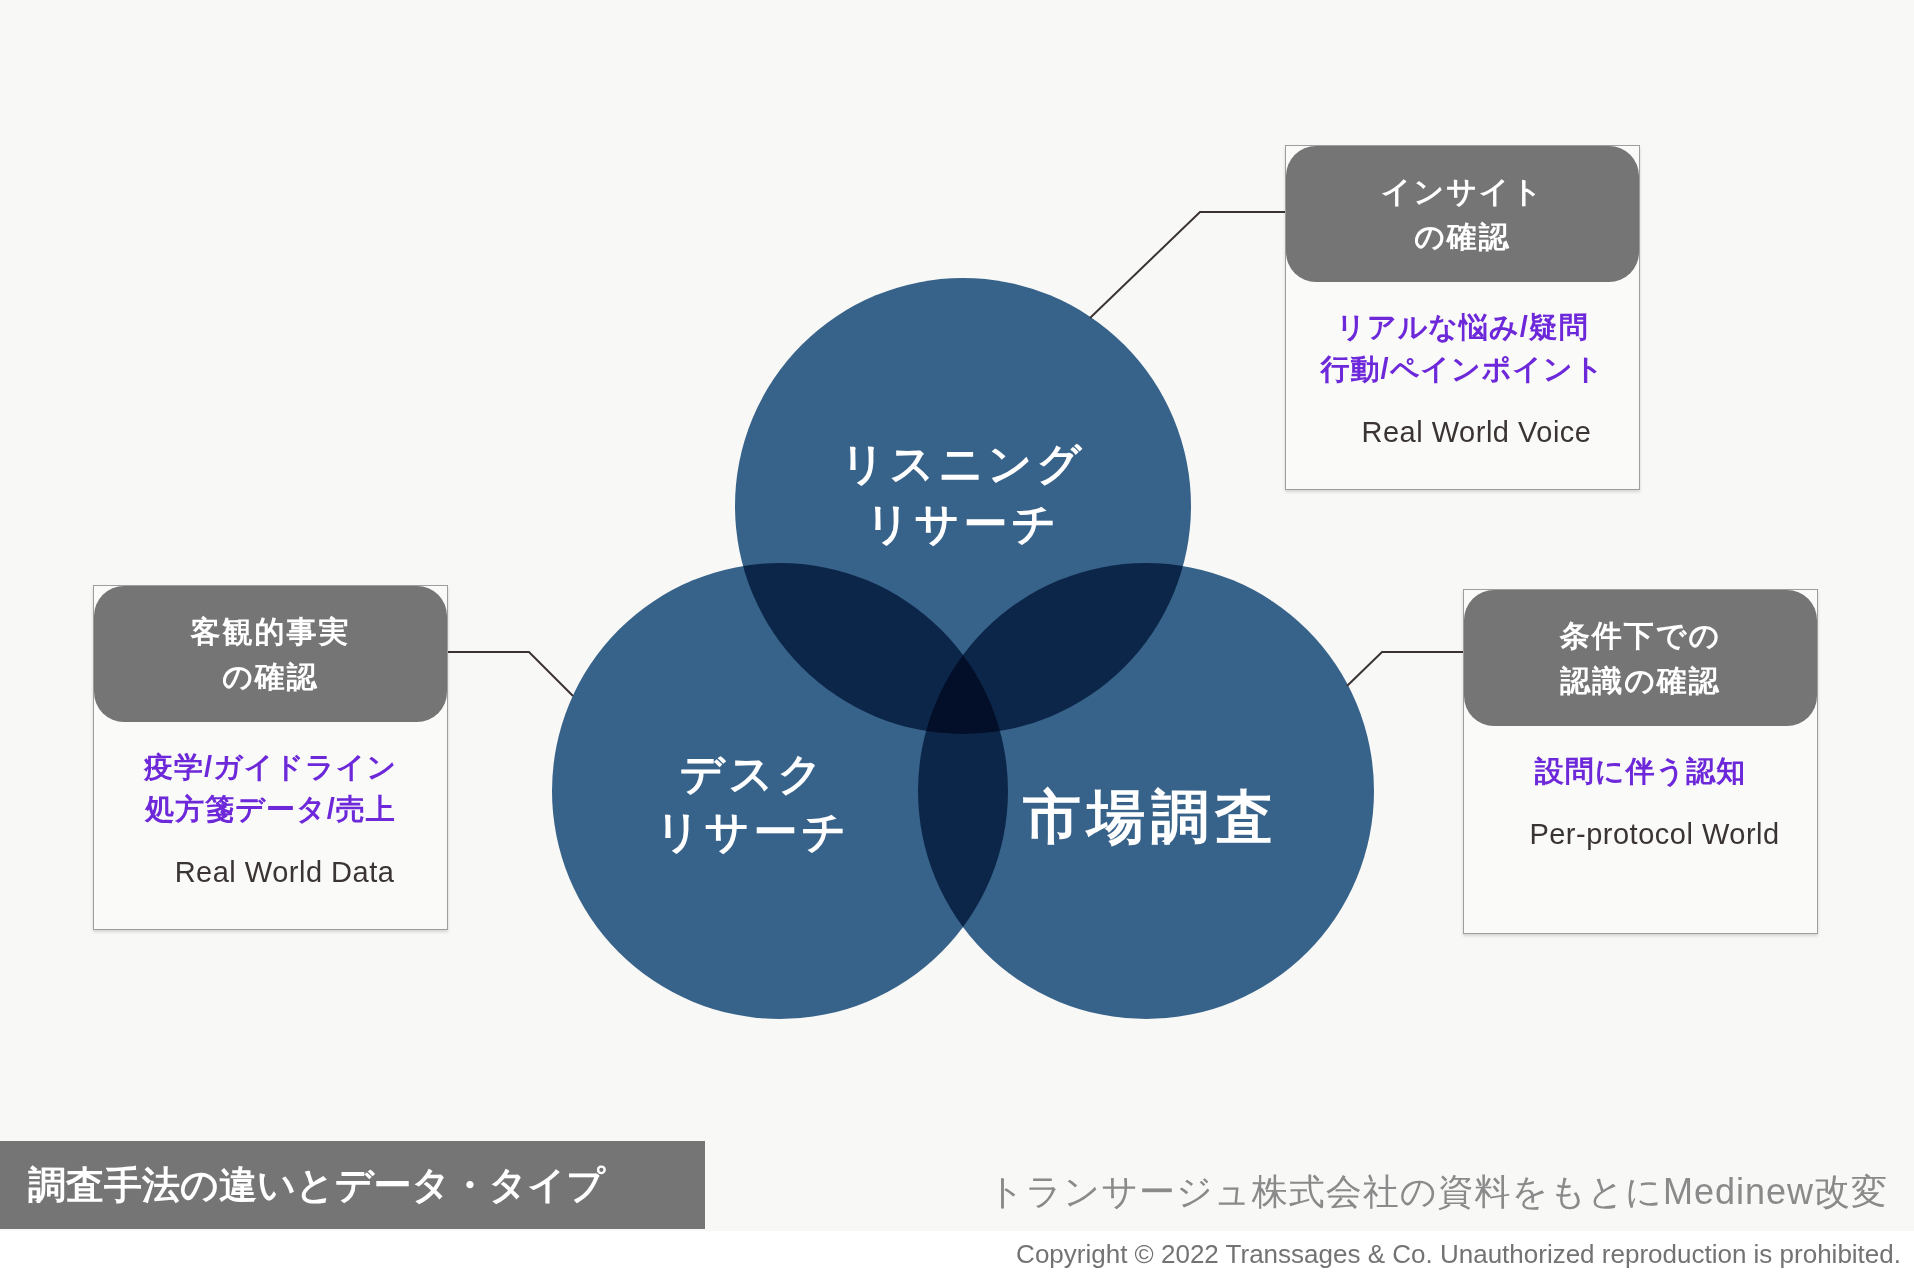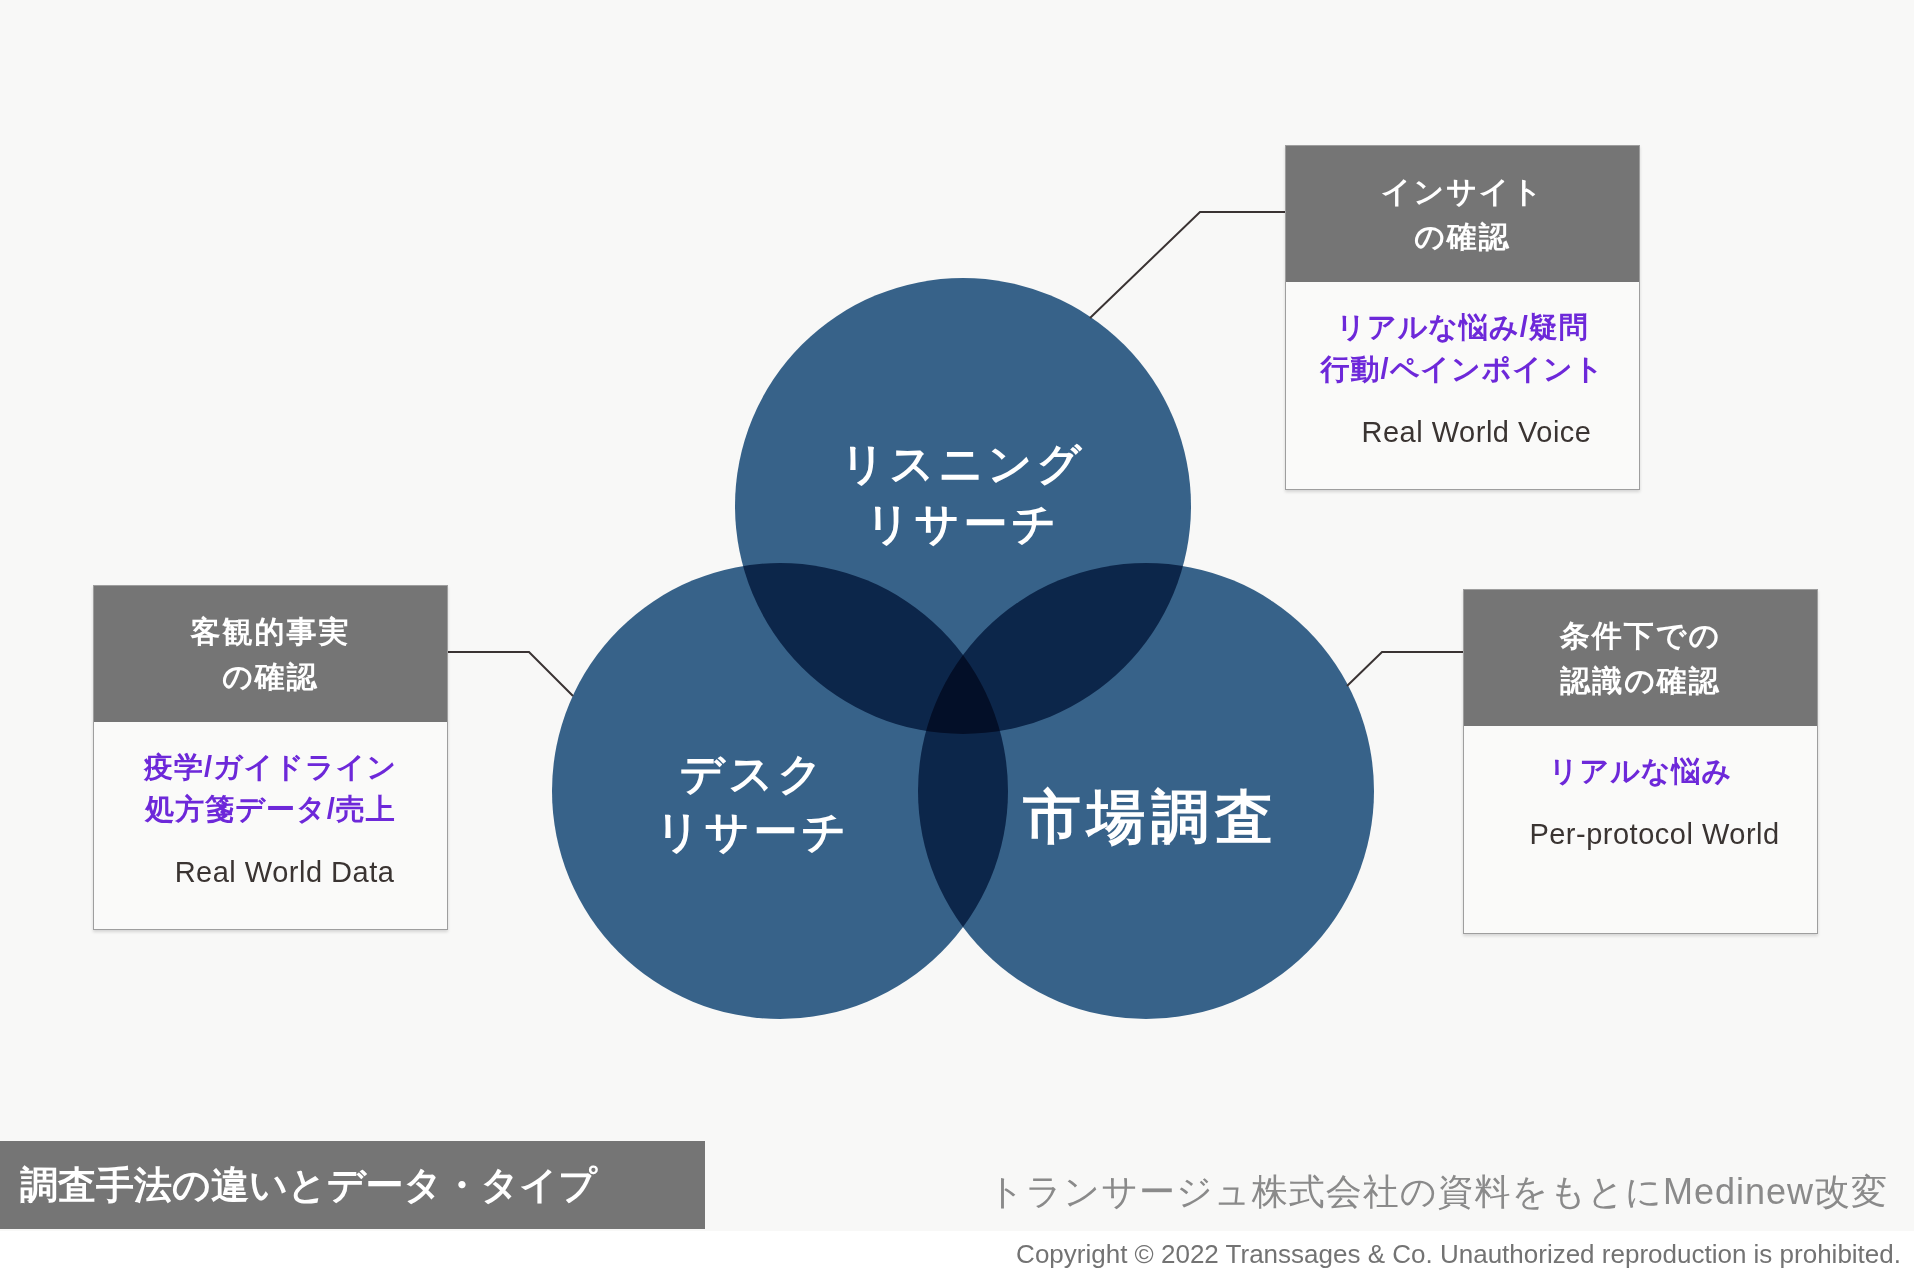--- a/index.html
+++ b/index.html
@@ -42,20 +42,21 @@
     background:#757575;
     color:#ffffff;
     font-weight:bold;
     font-size:30px;
     line-height:45px;
     text-align:center;
     display:flex;
     flex-direction:column;
     justify-content:center;
     letter-spacing:2px;
+    border-radius:30px;
   }
   .callout-body{
     text-align:center;
     padding-top:24px;
     height:207px;
     box-sizing:border-box;
   }
   .callout-body .jp{
     font-size:29px;
     font-weight:bold;
@@ -73,21 +74,21 @@
   }
   .title-bar{
     position:absolute;
     left:0;top:1141px;
     width:705px;height:88px;
     background:#757575;
     color:#ffffff;
     font-size:38px;
     font-weight:bold;
     line-height:88px;
-    padding-left:20px;
+    padding-left:28px;
     box-sizing:border-box;
     letter-spacing:0px;
     white-space:nowrap;
   }
   .attribution{
     position:absolute;
     right:26px;top:1168px;
     font-size:36px;
     color:#8a8a8a;
     letter-spacing:1px;
@@ -161,21 +162,21 @@
       <div class="en">Real World Data</div>
     </div>
   </div>
 
   <div class="callout" style="left:1463px;top:589px">
     <div class="callout-header">
       <div>条件下での</div>
       <div>認識の確認</div>
     </div>
     <div class="callout-body">
-      <div class="jp">リアルな悩み</div>
+      <div class="jp">設問に伴う認知</div>
       <div class="en">Per-protocol World</div>
     </div>
   </div>
 
   <div class="title-bar">調査手法の違いとデータ・タイプ</div>
 
   <div class="attribution">トランサージュ株式会社の資料をもとにMedinew改変</div>
 
   <div class="bottom-strip">
     <div class="copyright">Copyright © 2022 Transsages &amp; Co.  Unauthorized reproduction is prohibited.</div>

